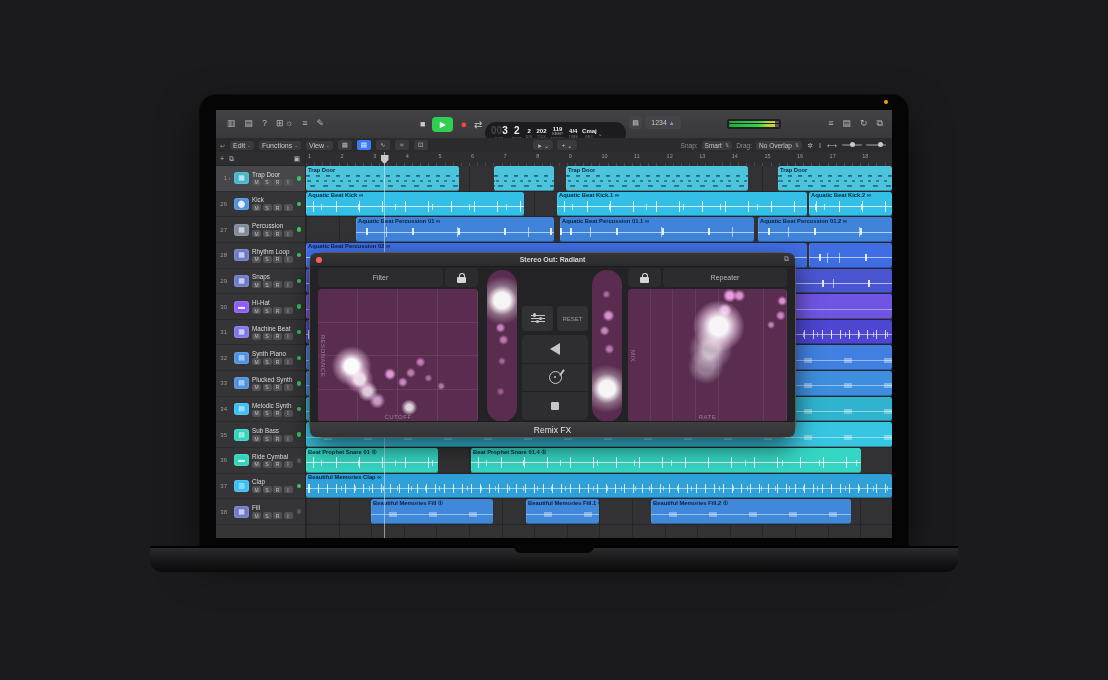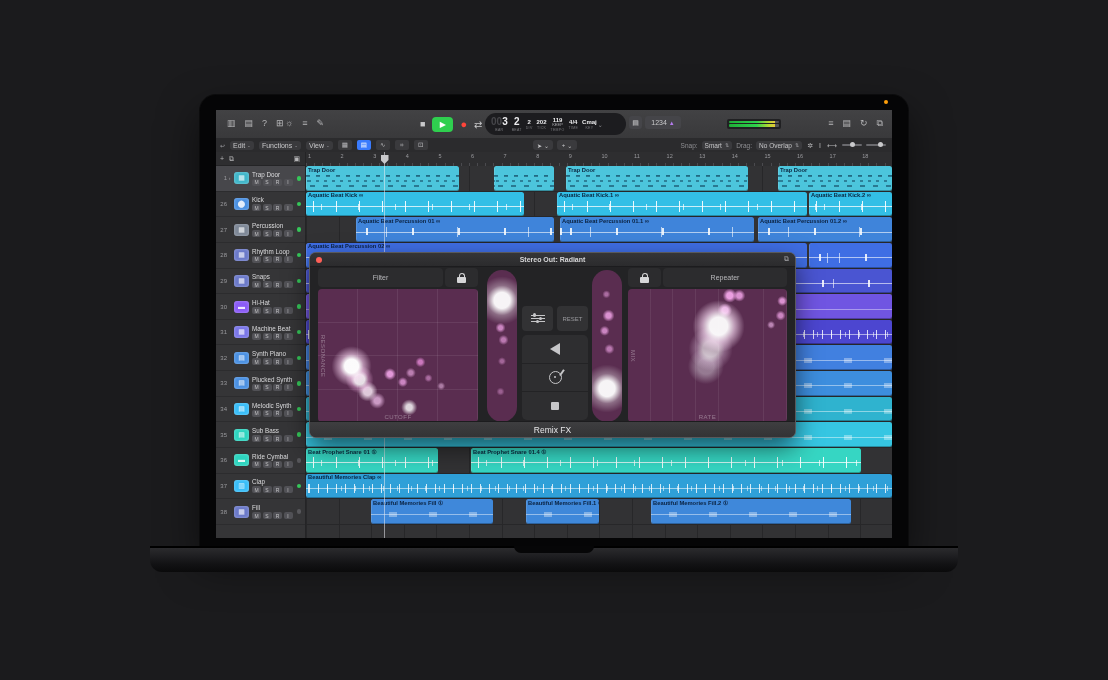--- a/index.html
+++ b/index.html
@@ -18,21 +18,21 @@
   .toolbar{position:absolute;left:0;top:0;width:676px;height:28px;background:linear-gradient(#424244,#39393b);
     border-bottom:1px solid #1e1e20;}
   .tb-ico{display:inline-block;font-size:9px;line-height:13px;color:#b6b6b8;padding:0 3px;}
   .tb-group{position:absolute;top:7px;display:flex;gap:3px;align-items:center;}
   .transport{position:absolute;left:204px;top:5px;display:flex;gap:7px;align-items:center;height:18px;}
   .t-stop{color:#c9c9cb;font-size:9px;}
   .t-play{width:21px;height:15px;background:#2fcf4f;border-radius:4px;color:#fff;font-size:8px;
     display:flex;align-items:center;justify-content:center;}
   .t-rec{color:#ff453a;font-size:11px;line-height:11px;}
   .t-cycle{color:#c9c9cb;font-size:10px;}
-  .lcd{position:absolute;left:269px;top:3px;width:141px;height:22px;background:#1c1c1f;border-radius:11px;
+  .lcd{position:absolute;left:269px;top:12px;width:141px;height:22px;background:#1c1c1f;border-radius:11px;
     display:flex;align-items:stretch;padding:1px 4px 1px 6px;box-sizing:border-box;}
   .lcd .col{display:flex;flex-direction:column;justify-content:center;align-items:center;margin-right:4px;}
   .lcd .v{color:#ececee;font-size:10px;font-weight:bold;line-height:10px;}
   .lcd .ghost{color:#46464a;font-size:10px;font-weight:bold;}
   .lcd .lab{color:#77777b;font-size:3.5px;letter-spacing:.3px;margin-top:1px;}
   .lcd .small{font-size:6px;line-height:6px;font-weight:bold;color:#ececee;}
   .lcd .tiny{font-size:4px;color:#aaaaae;line-height:4px;}
   .lcd .chev{color:#8a8a8e;font-size:6px;align-self:center;margin-left:1px;}
   .pill-btn{position:absolute;background:#454549;border-radius:3px;color:#c9c9cb;
     display:flex;align-items:center;justify-content:center;}
@@ -117,21 +117,21 @@
   .p-soft{background-image:
      linear-gradient(rgba(255,255,255,.45),rgba(255,255,255,.45)),
      repeating-linear-gradient(90deg,transparent 0 18px,rgba(255,255,255,.35) 18px 26px,transparent 26px 40px);
     background-size:100% 1px,100% 28%;background-position:0 center,0 center;}
   .p-flat{background-image:linear-gradient(rgba(255,255,255,.4),rgba(255,255,255,.4));
     background-size:100% 1px;background-position:0 center;}
   .playhead{position:absolute;left:78px;top:0;width:1px;height:386px;background:rgba(235,235,240,.55);z-index:5;}
   .playhead::before{content:"";position:absolute;left:-3.5px;top:3px;width:8px;height:9px;background:#c9c9cb;
     clip-path:polygon(0 0,100% 0,100% 55%,50% 100%,0 55%);}
   
-  .plugin{position:absolute;left:94px;top:143px;width:485px;height:184px;background:#232325;border-radius:6px;
+  .plugin{position:absolute;left:94px;top:143px;width:485px;height:184px;background:#232325;border-radius:14px;
     box-shadow:0 0 0 1px #59595c, 0 10px 26px rgba(0,0,0,.6);z-index:10;}
   .pg-title{position:absolute;left:0;top:0;width:100%;height:13px;background:linear-gradient(#353537,#2b2b2d);
     border-radius:6px 6px 0 0;border-bottom:1px solid #1c1c1e;}
   .pg-title .close{position:absolute;left:6px;top:3.5px;width:6px;height:6px;border-radius:50%;background:#ff5f57;}
   .pg-title .ttl{position:absolute;left:0;width:100%;text-align:center;top:2.5px;font-size:7px;font-weight:bold;color:#d6d6d8;}
   .pg-title .link{position:absolute;right:6px;top:2px;font-size:7px;color:#a6a6aa;}
   .seg{position:absolute;background:#2c2c2e;border-radius:4px;}
   .seg-label{color:#b9b9bc;font-size:7px;display:flex;align-items:center;justify-content:center;}
   .lockbox{display:flex;align-items:center;justify-content:center;}
   .lock{position:relative;width:9px;height:9px;}

